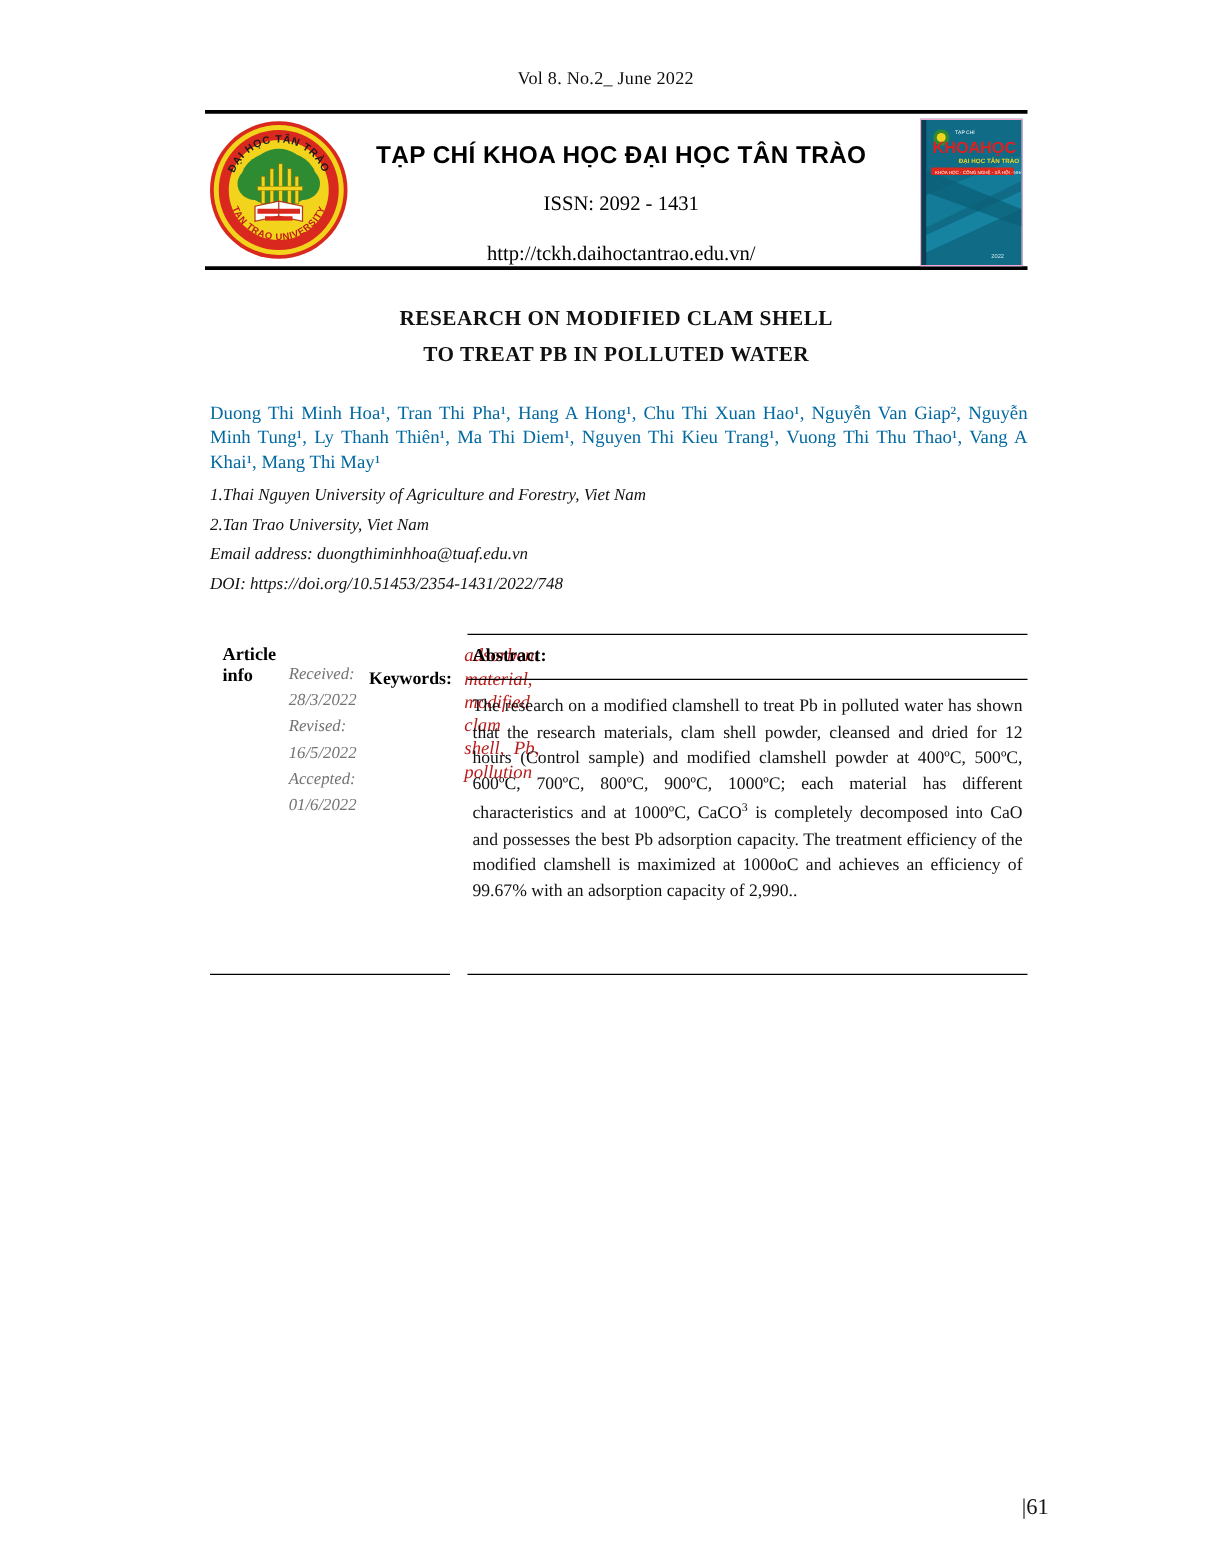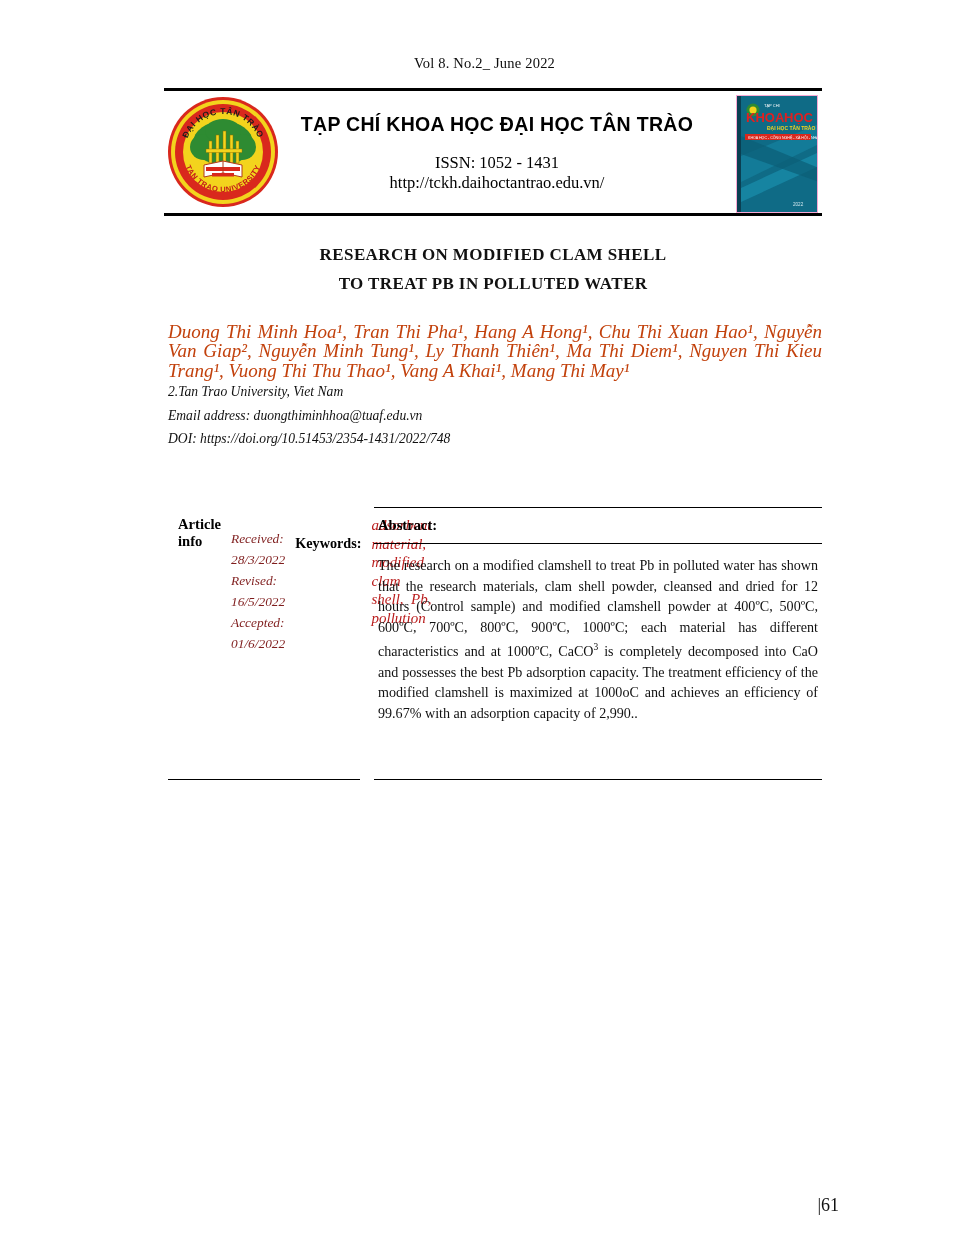--- a/index.html
+++ b/index.html
@@ -106,21 +106,21 @@
   .journal-issn {
     font-family: "Liberation Serif", serif;
     font-size: 16.5px;
     color: #000;
     margin-top: 17px;
   }
   .journal-url {
     font-family: "Liberation Serif", serif;
     font-size: 16.5px;
     color: #000;
-    margin-top: 0;
+    margin-top: 20px;
   }
 
   
   .cover {
     position: absolute;
     right: 4px; top: 4px;
     width: 82px; height: 118px;
     background: #0f6b86;
     border: 1px solid #f9a8d4;
     overflow: hidden;
@@ -142,24 +142,23 @@
   }
 
   
   .authors-block {
     position: absolute;
     left: 168px; top: 322px;
     width: 654px;
   }
   .authors {
     font-family: "Liberation Serif", serif;
-    font-style: italic;
-    font-size: 19px;
+    font-size: 15px;
     line-height: 19.4px;
-    color: #c2410c;
+    color: #0369a1;
     text-align: justify;
   }
   .affil {
     font-family: "Liberation Serif", serif;
     font-style: italic;
     font-size: 13.6px;
     line-height: 23.6px;
     color: #111;
   }
   .affil.first { margin-top: 4px; }
@@ -186,21 +185,21 @@
     padding: 9px 0 9px 10px;
   }
   .hdr.right { padding-left: 4px; }
   .rule { border-top: 1.3px solid #000; }
 
   .dates {
     font-family: "Liberation Serif", serif;
     font-style: italic;
     font-size: 13.4px;
     line-height: 21px;
-    color: #7f1d1d;
+    color: #737373;
     padding: 21px 0 26px 10px;
   }
   .kw-head {
     font-family: "Liberation Serif", serif;
     font-weight: bold;
     font-size: 14.2px;
     color: #000;
     padding: 28px 0 0 10px;
   }
   .kw-body {
@@ -291,21 +290,21 @@
 
           <path d="M 36 68 L 55 64 L 74 68 L 74 80 L 55 76 L 36 80 Z" fill="#ffffff" stroke="#b03a1a" stroke-width="1"></path>
           <rect x="38" y="70" width="34" height="4" fill="#d9281d"></rect>
           <rect x="44" y="76" width="22" height="3.5" fill="#d9281d"></rect>
           <path d="M 55 64 L 55 76" stroke="#b03a1a" stroke-width="1"></path>
         </svg>
       </div>
 
       <div class="journal-text">
         <div class="journal-name">TẠP CHÍ KHOA HỌC ĐẠI HỌC TÂN TRÀO</div>
-        <div class="journal-issn">ISSN: 1052 - 1431</div>
+        <div class="journal-issn">ISSN: 2092 - 1431</div>
         <div class="journal-url">http://tckh.daihoctantrao.edu.vn/</div>
       </div>
 
       <div class="cover">
         <svg width="82" height="118" viewBox="0 0 82 118">
           <rect x="0" y="0" width="82" height="118" fill="#0f6b86"></rect>
           <rect x="0" y="0" width="4" height="118" fill="#0a3f52"></rect>
           <path d="M 4 60 L 82 28 L 82 48 L 4 86 Z" fill="#15809e" opacity="0.75"></path>
           <path d="M 4 92 L 82 56 L 82 70 L 4 106 Z" fill="#1a94b4" opacity="0.6"></path>
           <path d="M 4 40 L 82 72 L 82 86 L 4 58 Z" fill="#0c5e76" opacity="0.7"></path>
@@ -324,20 +323,21 @@
     </div>
   </div>
 
   <div class="art-title">
     <div>RESEARCH ON MODIFIED CLAM SHELL</div>
     <div>TO TREAT PB IN POLLUTED WATER</div>
   </div>
 
   <div class="authors-block">
     <div class="authors">Duong Thi Minh Hoa¹, Tran Thi Pha¹, Hang A Hong¹, Chu Thi Xuan Hao¹, Nguyễn Van Giap², Nguyễn Minh Tung¹, Ly Thanh Thiên¹, Ma Thi Diem¹, Nguyen Thi Kieu Trang¹, Vuong Thi Thu Thao¹, Vang A Khai¹, Mang Thi May¹</div>
+    <div class="affil first">1.Thai Nguyen University of Agriculture and Forestry, Viet Nam</div>
     <div class="affil">2.Tan Trao University, Viet Nam</div>
     <div class="affil">Email address: duongthiminhhoa@tuaf.edu.vn</div>
     <div class="affil">DOI: https://doi.org/10.51453/2354-1431/2022/748</div>
   </div>
 
   <div class="info-table">
     <div class="it-row">
 
       <div class="col-left">
         <div class="left-stack">

